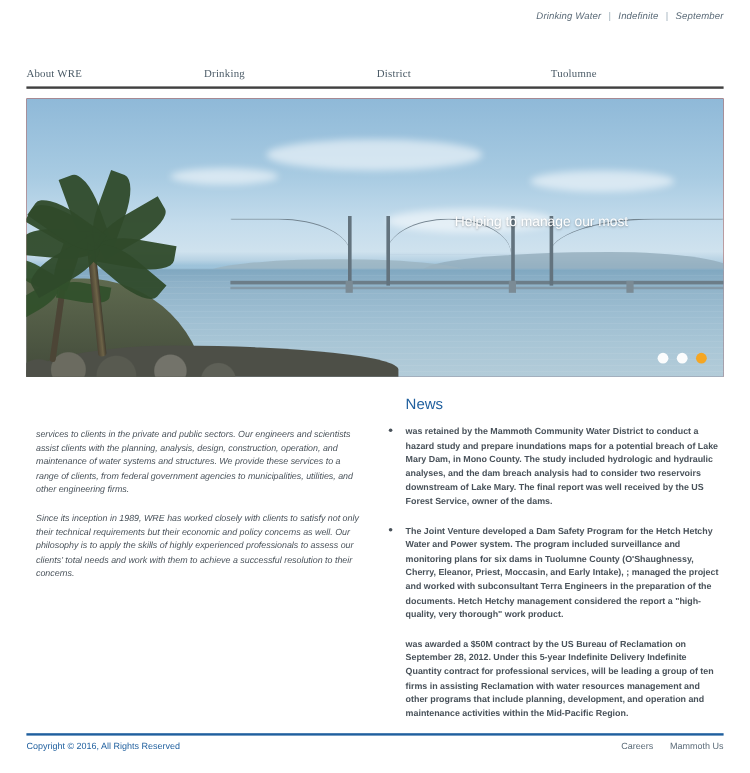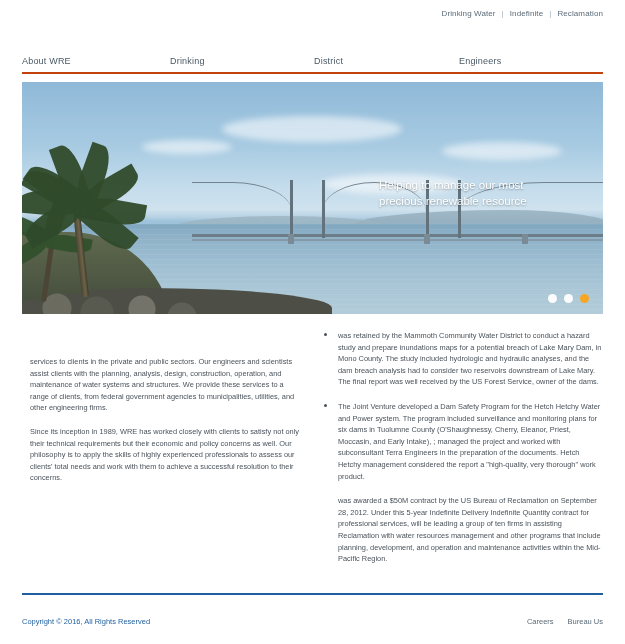--- a/index.html
+++ b/index.html
@@ -24,31 +24,33 @@
     align-items: center;
     gap: 6px;
     font-size: 8px;
     color: #5b6b78;
     letter-spacing: .1px;
   }
   .utility-nav a {
     color: #5b6b78;
     text-decoration: none;
     white-space: nowrap;
+    font-style: italic;
   }
   .utility-sep { color: #9fb0bb; font-size: 8px; }
 
   
   .main-nav {
     position: absolute;
     top: 52px; left: 22px;
     width: 581px;
     height: 22px;
-    border-bottom: 2px solid #c2410c;
+    border-bottom: 2px solid #404040;
     display: flex;
+    font-family: Liberation Serif, serif;
   }
   .main-nav .nav-item {
     font-size: 9px;
     color: #4a5a66;
     letter-spacing: .2px;
     text-decoration: none;
     white-space: nowrap;
   }
   .nav-item.n0 { position: absolute; left: 0; top: 4px; }
   .nav-item.n1 { position: absolute; left: 148px; top: 4px; }
@@ -262,21 +264,21 @@
     width: 581px;
   }
   .col-left {
     position: absolute;
     left: 8px; top: 26px;
     width: 272px;
     font-size: 7.4px;
     line-height: 11.6px;
     color: #49525a;
   }
-  .col-left p { margin: 0 0 12px 0; }
+  .col-left p { margin: 0 0 12px 0; font-style: italic; }
 
   .col-right {
     position: absolute;
     left = 0;
     left: 296px; top: 0;
     width: 285px;
   }
   .news-title {
     font-size: 12.5px;
     color: #1f5f9e;
@@ -287,37 +289,38 @@
     margin: 0; padding: 0;
     list-style: none;
   }
   .news-list li {
     position: relative;
     padding-left: 20px;
     margin-bottom: 13px;
     font-size: 7.4px;
     line-height: 11.6px;
     color: #49525a;
+    font-weight: bold;
   }
   .news-list li .bullet {
     position: absolute;
     left: 6px; top: 3px;
     width: 3px; height: 3px;
     background: #49525a;
     border-radius: 50%;
   }
   .news-list li.no-bullet .bullet { background: transparent; }
 
   
   .footer {
     position: absolute;
     left: 22px; bottom: 18px;
     width: 581px;
     border-top: 2px solid #1f5f9e;
-    padding-top: 22px;
+    padding-top: 4px;
     display: flex;
     justify-content: space-between;
     align-items: center;
   }
   .footer .copyright {
     font-size: 7.5px;
     color: #1f5f9e;
   }
   .footer .footer-links {
     display: flex;
@@ -332,28 +335,28 @@
 </head>
 <body>
 
 <div class="page">
 
   <div class="utility-nav">
     <a href="#">Drinking Water</a>
     <span class="utility-sep">|</span>
     <a href="#">Indefinite</a>
     <span class="utility-sep">|</span>
-    <a href="#">Reclamation</a>
+    <a href="#">September</a>
   </div>
 
   <div class="main-nav">
     <a class="nav-item n0" href="#">About WRE</a>
     <a class="nav-item n1" href="#">Drinking</a>
     <a class="nav-item n2" href="#">District</a>
-    <a class="nav-item n3" href="#">Engineers</a>
+    <a class="nav-item n3" href="#">Tuolumne</a>
   </div>
 
   <div class="hero">
     <div class="sky"></div>
     <div class="cloud c1"></div>
     <div class="cloud c2"></div>
     <div class="cloud c3"></div>
     <div class="cloud c4"></div>
 
     <div class="hill h1"></div>
@@ -394,38 +397,38 @@
       <div class="frond f4"></div>
       <div class="frond f5"></div>
       <div class="frond f6"></div>
       <div class="frond f7"></div>
       <div class="frond f8"></div>
       <div class="frond f9"></div>
     </div>
 
     <div class="hero-caption">
       <div>Helping to manage our most</div>
-      <div>precious renewable resource</div>
     </div>
 
     <div class="hero-dots">
       <span class="dot"></span>
       <span class="dot"></span>
       <span class="dot active"></span>
     </div>
   </div>
 
   <div class="content">
 
     <div class="col-left">
       <p>services to clients in the private and public sectors. Our engineers and scientists assist clients with the planning, analysis, design, construction, operation, and maintenance of water systems and structures. We provide these services to a range of clients, from federal government agencies to municipalities, utilities, and other engineering firms.</p>
       <p>Since its inception in 1989, WRE has worked closely with clients to satisfy not only their technical requirements but their economic and policy concerns as well. Our philosophy is to apply the skills of highly experienced professionals to assess our clients' total needs and work with them to achieve a successful resolution to their concerns.</p>
     </div>
 
     <div class="col-right">
+      <h2 class="news-title">News</h2>
       <ul class="news-list">
         <li>
           <span class="bullet"></span>
           <span>was retained by the Mammoth Community Water District to conduct a hazard study and prepare inundations maps for a potential breach of Lake Mary Dam, in Mono County. The study included hydrologic and hydraulic analyses, and the dam breach analysis had to consider two reservoirs downstream of Lake Mary. The final report was well received by the US Forest Service, owner of the dams.</span>
         </li>
         <li>
           <span class="bullet"></span>
           <span>The                 Joint Venture developed a Dam Safety Program for the Hetch Hetchy Water and Power system. The program included surveillance and monitoring plans for six dams in Tuolumne County (O'Shaughnessy, Cherry, Eleanor, Priest, Moccasin, and Early Intake),           ; managed the project and worked with subconsultant Terra Engineers in the preparation of the documents. Hetch Hetchy management considered the report a "high-quality, very thorough" work product.</span>
         </li>
         <li class="no-bullet">
@@ -434,17 +437,17 @@
         </li>
       </ul>
     </div>
 
   </div>
 
   <div class="footer">
     <span class="copyright">Copyright © 2016, All Rights Reserved</span>
     <span class="footer-links">
       <a href="#">Careers</a>
-      <a href="#">Bureau Us</a>
+      <a href="#">Mammoth Us</a>
     </span>
   </div>
 
 </div>
 
 </body></html>

